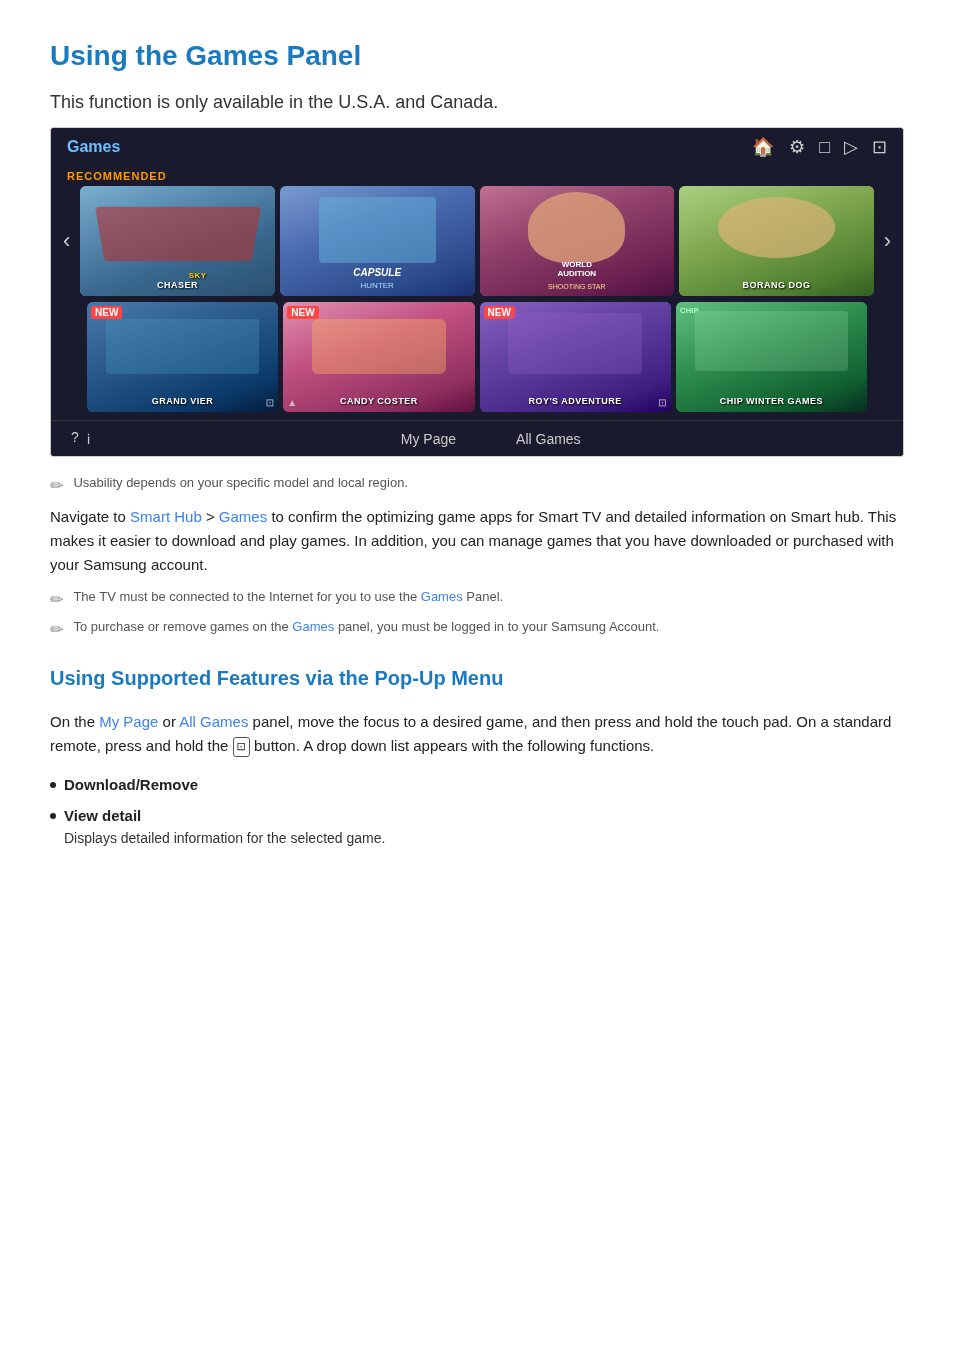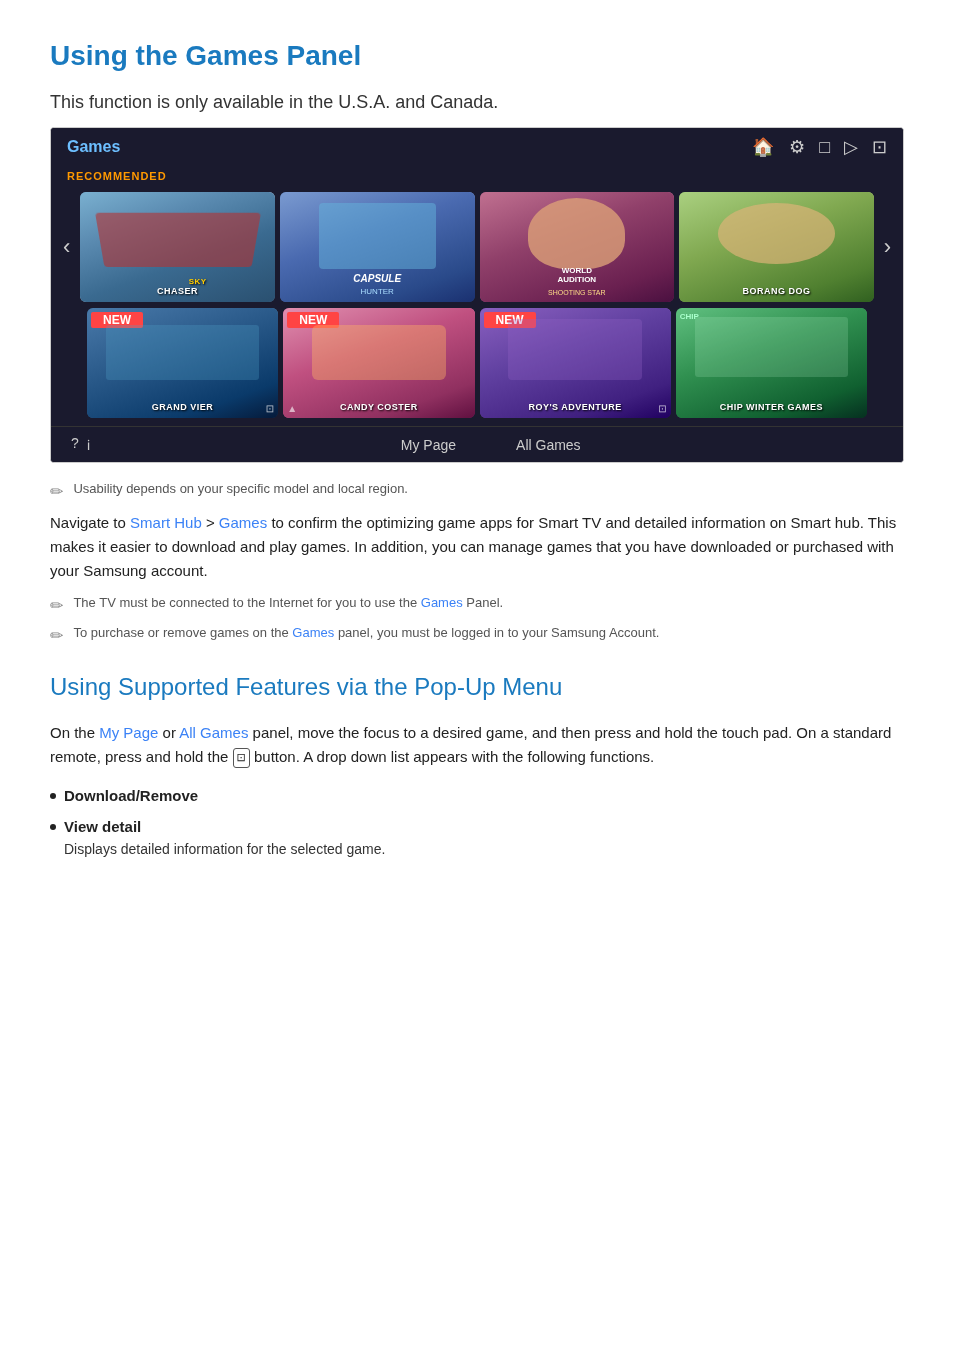--- a/index.html
+++ b/index.html
@@ -12,22 +12,22 @@
       max-width: 954px;
     }
     h1 {
       color: #1a7abf;
       font-size: 28px;
       font-weight: bold;
       margin-bottom: 20px;
     }
     h2 {
       color: #1a7abf;
-      font-size: 24px;
-      font-weight: normal;
+      font-size: 20px;
+      font-weight: bold;
       margin-bottom: 16px;
     }
     .intro-text {
       font-size: 18px;
       margin-bottom: 14px;
       color: #333;
     }
     
     .games-panel {
       border: 1px solid #ccc;
@@ -60,21 +60,21 @@
       font-size: 18px;
       cursor: pointer;
     }
     .panel-icon.active {
       color: #fff;
     }
     .recommended-label {
       color: #ff9900;
       font-size: 11px;
       font-weight: bold;
-      padding: 4px 16px 10px;
+      padding: 4px 16px 4px;
       letter-spacing: 1px;
     }
     .games-row {
       display: flex;
       align-items: center;
       padding: 0 8px 6px;
       gap: 6px;
       position: relative;
     }
     .arrow-btn {
@@ -135,23 +135,23 @@
       font-weight: bold;
       text-shadow: 1px 1px 2px #000;
       letter-spacing: 0.5px;
     }
     .badge-new {
       position: absolute;
       top: 4px;
       left: 4px;
       background: #ff4444;
       color: #fff;
-      font-size: 12px;
-      font-weight: bold;
-      padding: 1px 12px;
+      font-size: 10px;
+      font-weight: bold;
+      padding: 1px 4px;
       border-radius: 2px;
     }
     .game-icon-bottom {
       position: absolute;
       bottom: 4px;
       right: 4px;
       color: rgba(255,255,255,0.7);
       font-size: 10px;
     }
     .panel-footer {

